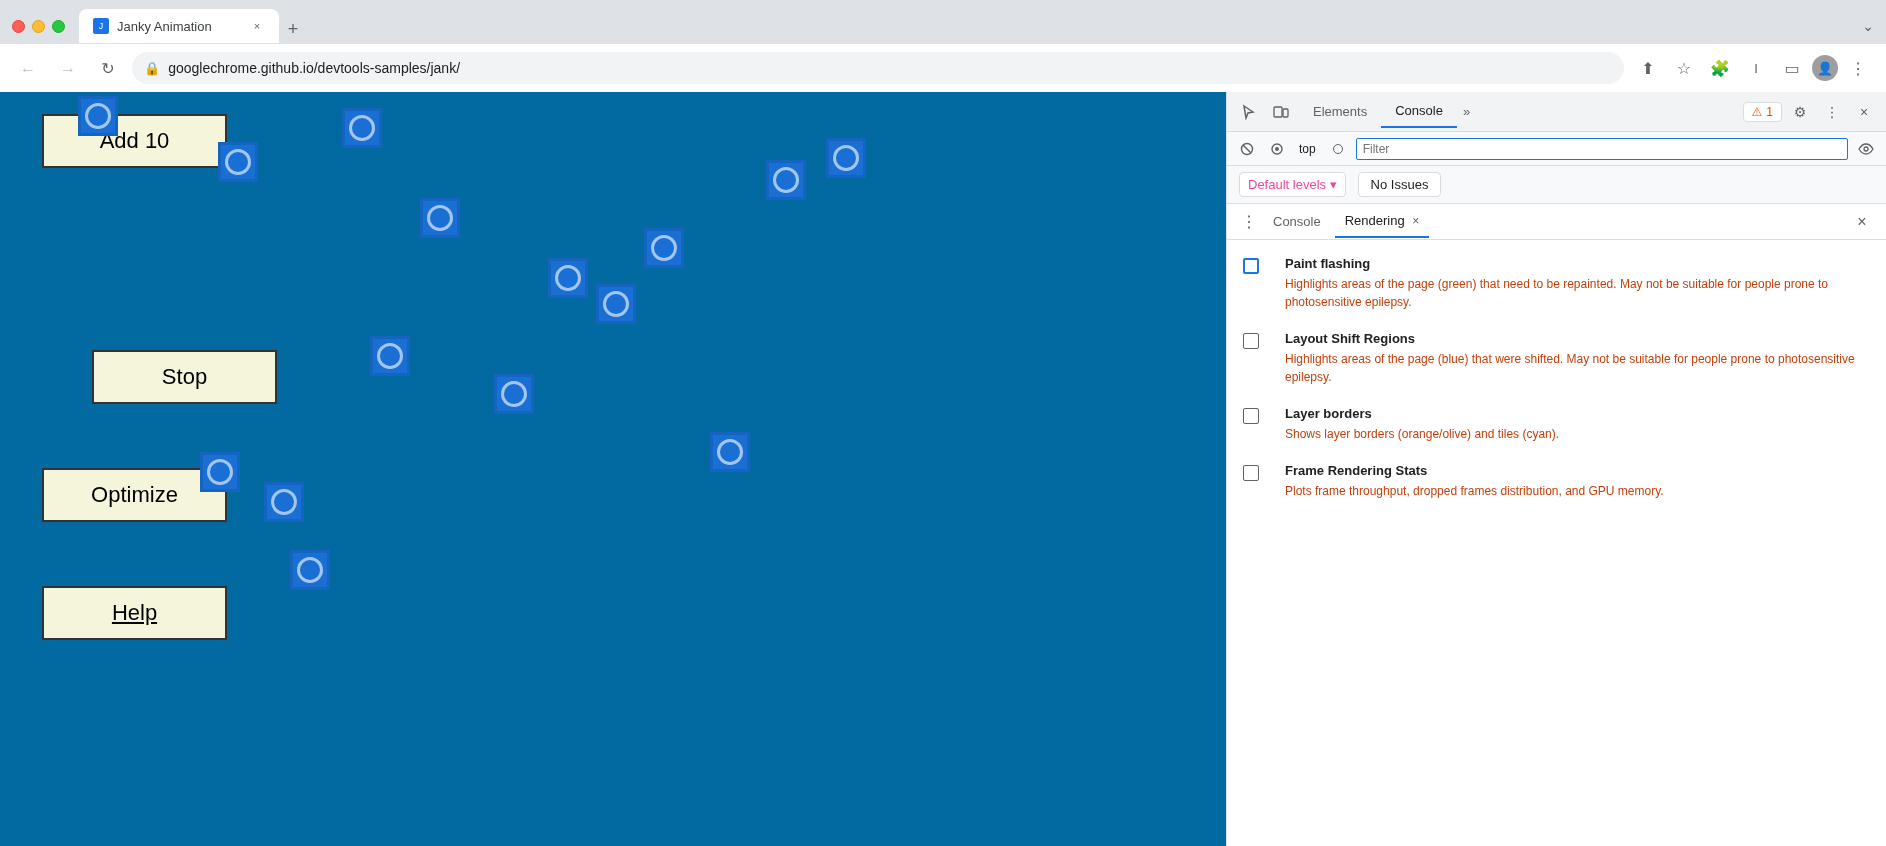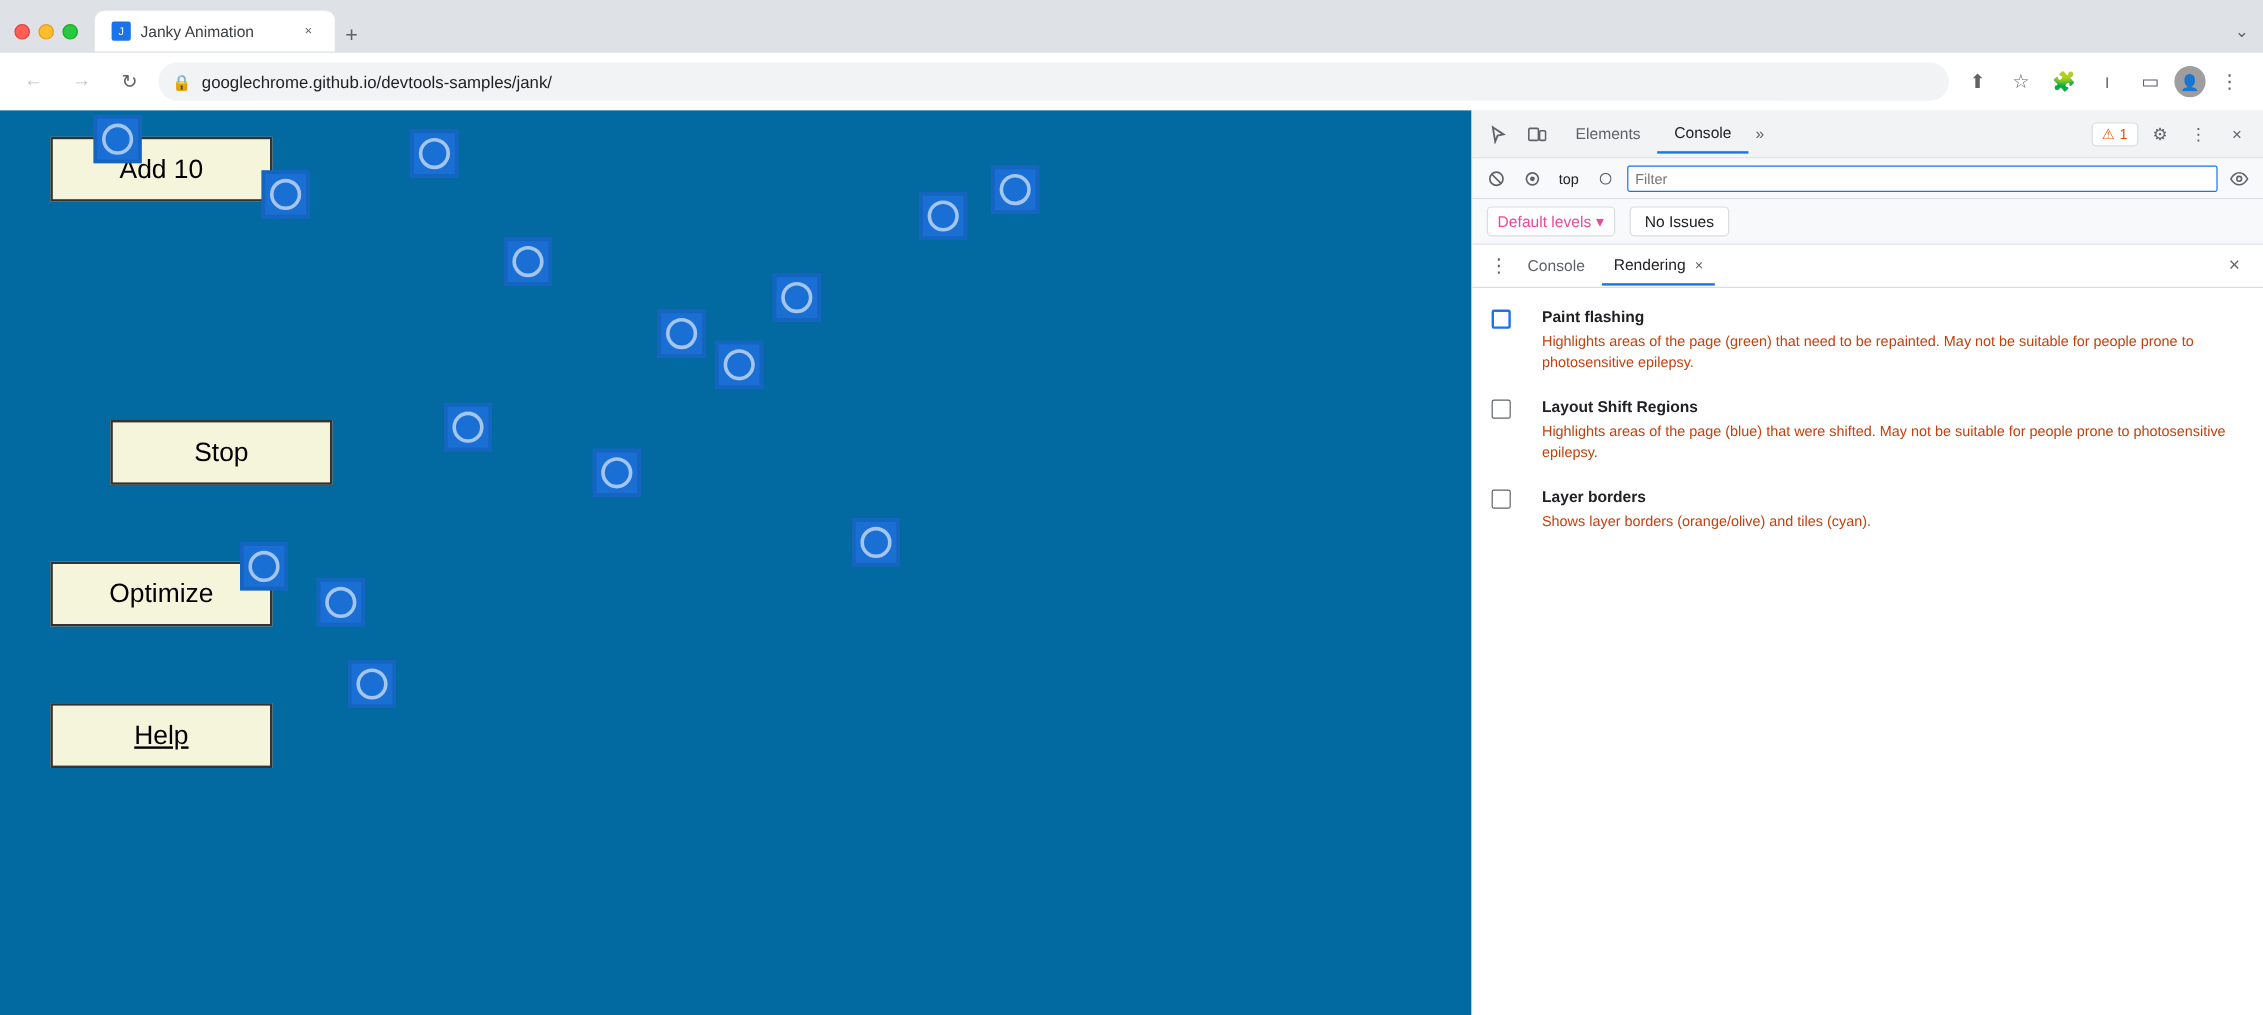--- a/index.html
+++ b/index.html
@@ -659,16 +659,25 @@
         <div class="rendering-item">
           <div class="rendering-item-header">
             <input type="checkbox" class="rendering-checkbox" style="">
             <div>
               <div class="rendering-item-title">Layer borders</div>
               <div class="rendering-item-desc">Shows layer borders (orange/olive) and tiles (cyan).</div>
             </div>
           </div>
         </div>
 
+        <div class="rendering-item">
+          <div class="rendering-item-header">
+            <input type="checkbox" class="rendering-checkbox" style="">
+            <div>
+              <div class="rendering-item-title">Frame Rendering Stats</div>
+              <div class="rendering-item-desc">Plots frame throughput, dropped frames distribution, and GPU memory.</div>
+            </div>
+          </div>
+        </div>
       </div>
     </div>
   </div>
 </div>
 
 </body></html>

